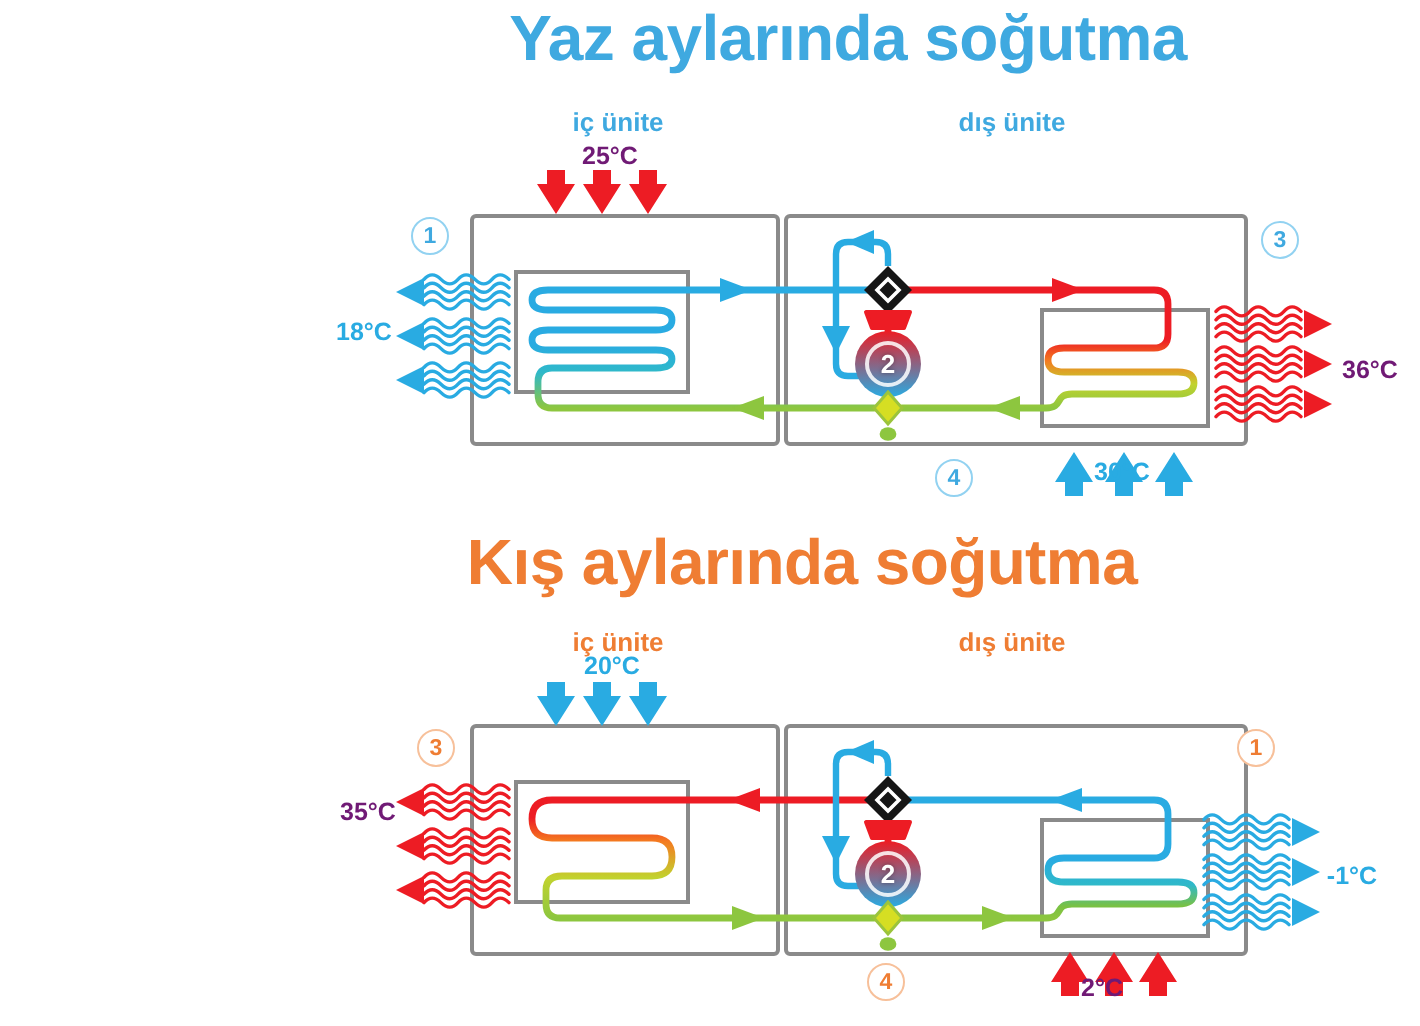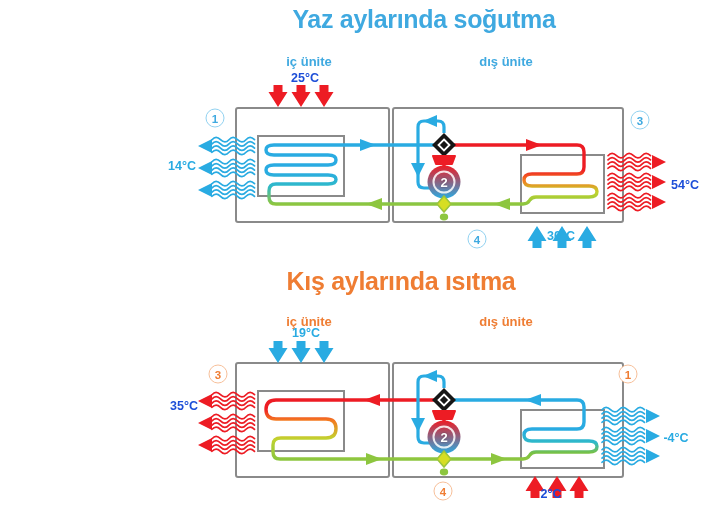--- a/index.html
+++ b/index.html
@@ -1,25 +1,25 @@
 <!DOCTYPE html>
 <html><head>
 <meta charset="utf-8">
 <style>
   html,body{margin:0;padding:0;background:#fff}
   body{width:710px;height:513px;position:relative;overflow:hidden;
        font-family:"Liberation Sans",sans-serif}
   .t{position:absolute;transform:translate(-50%,-50%);font-weight:bold;
      white-space:nowrap;line-height:1}
-  .ttl{font-size:25px;letter-spacing:-.3px}
+  .ttl{font-size:32px;letter-spacing:-.3px}
   .lbl{font-size:13px}
   .tmp{font-size:12.5px}
   .c-blue{color:#3fa9e0}
   .c-cyan{color:#29abe2}
-  .c-red{color:#1d4ed8}
+  .c-red{color:#701a75}
   .c-orn{color:#ef7d33}
   .badge{position:absolute;transform:translate(-50%,-50%);width:19px;height:19px;
          border-radius:50%;border:1.7px solid;display:flex;align-items:center;
          justify-content:center;font-weight:bold;font-size:11.5px;background:#fff;
          box-sizing:border-box}
   .badge.b{color:#3fa9e0;border-color:#92d2f1}
   .badge.o{color:#ef7d33;border-color:#f7c09a}
   .comp-num{position:absolute;transform:translate(-50%,-50%);color:#fff;
             font-weight:bold;font-size:13px;text-shadow:0 0 2px rgba(0,0,0,.35)}
   svg{position:absolute;left:0;top:0}
@@ -190,31 +190,31 @@
       <use href="#ba" transform="translate(557,487) rotate(180)"></use>
       <use href="#ba" transform="translate(579,487) rotate(180)"></use>
     </g>
   </g>
 </svg>
 
 <div class="t ttl c-blue" style="left:424px;top:19px">Yaz aylarında soğutma</div>
 <div class="t lbl c-blue" style="left:309px;top:61px">iç ünite</div>
 <div class="t tmp c-red" style="left:305px;top:78px">25°C</div>
 <div class="t lbl c-blue" style="left:506px;top:61px">dış ünite</div>
-<div class="t tmp c-cyan" style="left:182px;top:166px">14°C</div>
-<div class="t tmp c-red" style="left:685px;top:185px">54°C</div>
+<div class="t tmp c-cyan" style="left:182px;top:166px">18°C</div>
+<div class="t tmp c-red" style="left:685px;top:185px">36°C</div>
 <div class="t tmp c-cyan" style="left:561px;top:236px">30°C</div>
 <div class="badge b" style="left:215px;top:118px">1</div>
 <div class="badge b" style="left:640px;top:120px">3</div>
 <div class="badge b" style="left:477px;top:239px">4</div>
 <div class="comp-num" style="left:444px;top:182px">2</div>
 
-<div class="t ttl c-orn" style="left:401px;top:281px">Kış aylarında ısıtma</div>
+<div class="t ttl c-orn" style="left:401px;top:281px">Kış aylarında soğutma</div>
 <div class="t lbl c-orn" style="left:309px;top:321px">iç ünite</div>
-<div class="t tmp c-cyan" style="left:306px;top:333px">19°C</div>
+<div class="t tmp c-cyan" style="left:306px;top:333px">20°C</div>
 <div class="t lbl c-orn" style="left:506px;top:321px">dış ünite</div>
 <div class="t tmp c-red" style="left:184px;top:406px">35°C</div>
-<div class="t tmp c-cyan" style="left:676px;top:438px">-4°C</div>
+<div class="t tmp c-cyan" style="left:676px;top:438px">-1°C</div>
 <div class="t tmp c-red" style="left:551px;top:494px">2°C</div>
 <div class="badge o" style="left:218px;top:374px">3</div>
 <div class="badge o" style="left:628px;top:374px">1</div>
 <div class="badge o" style="left:443px;top:491px">4</div>
 <div class="comp-num" style="left:444px;top:437px">2</div>
 
 </body></html>

